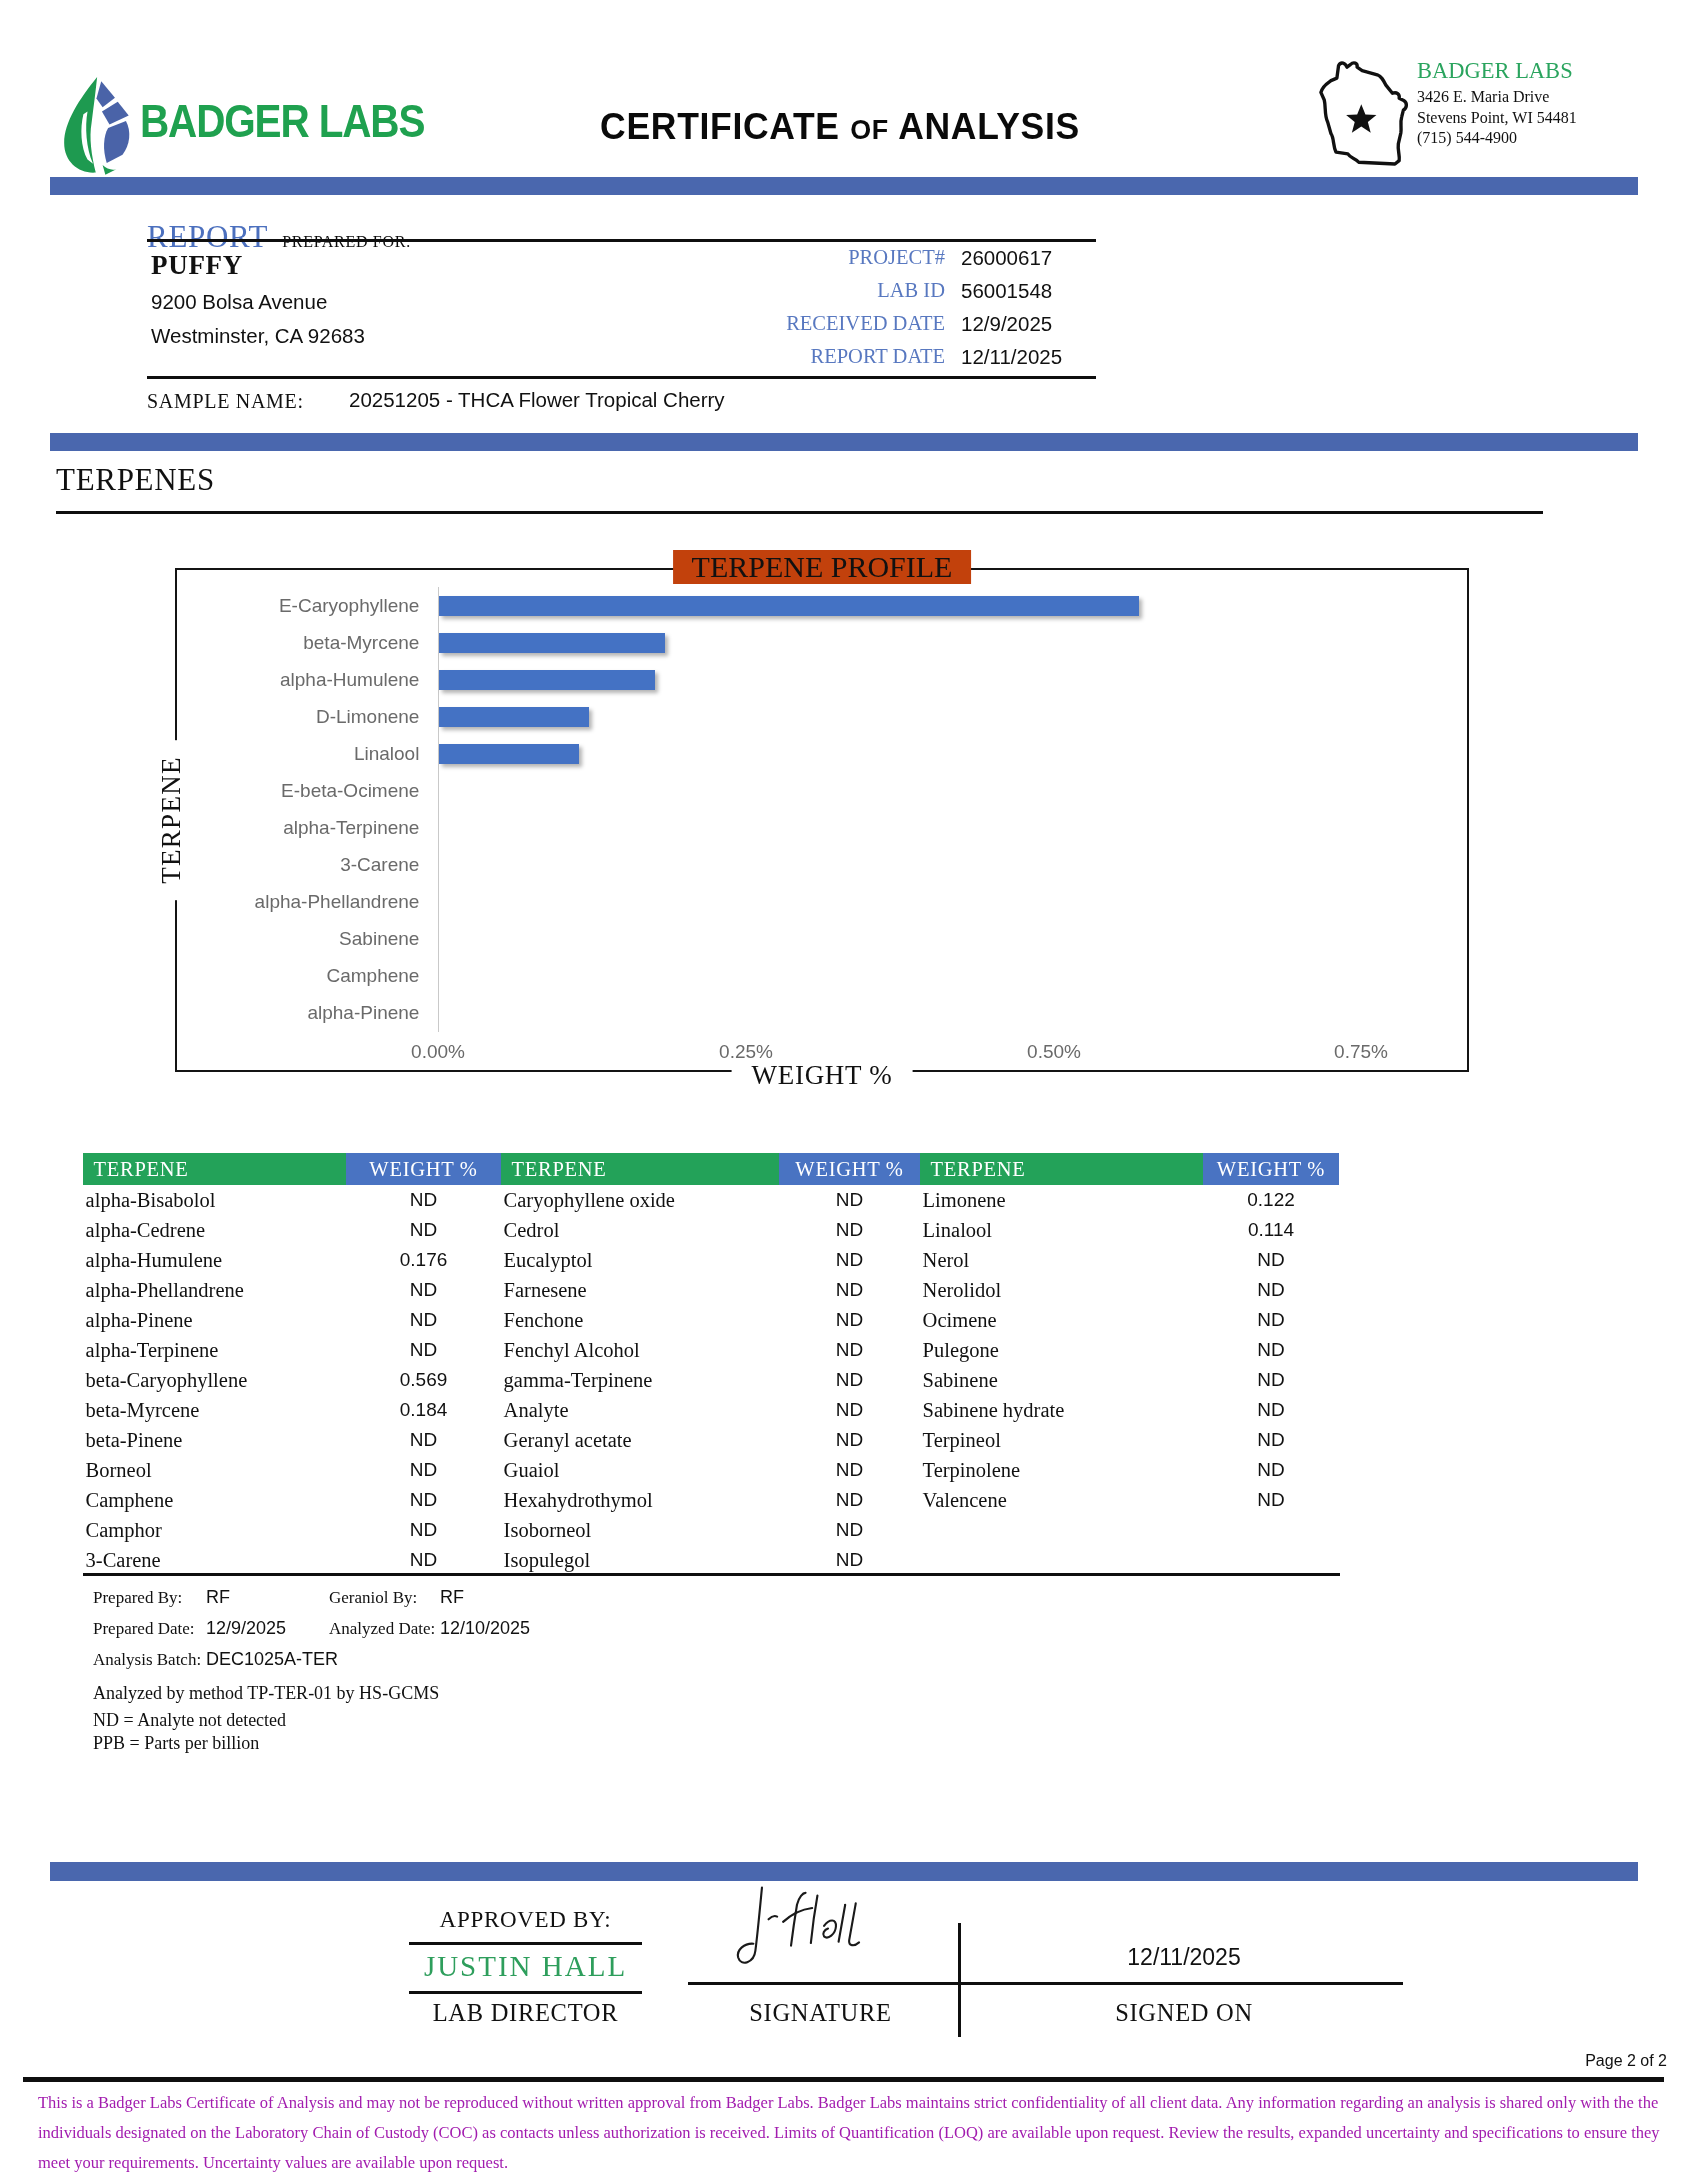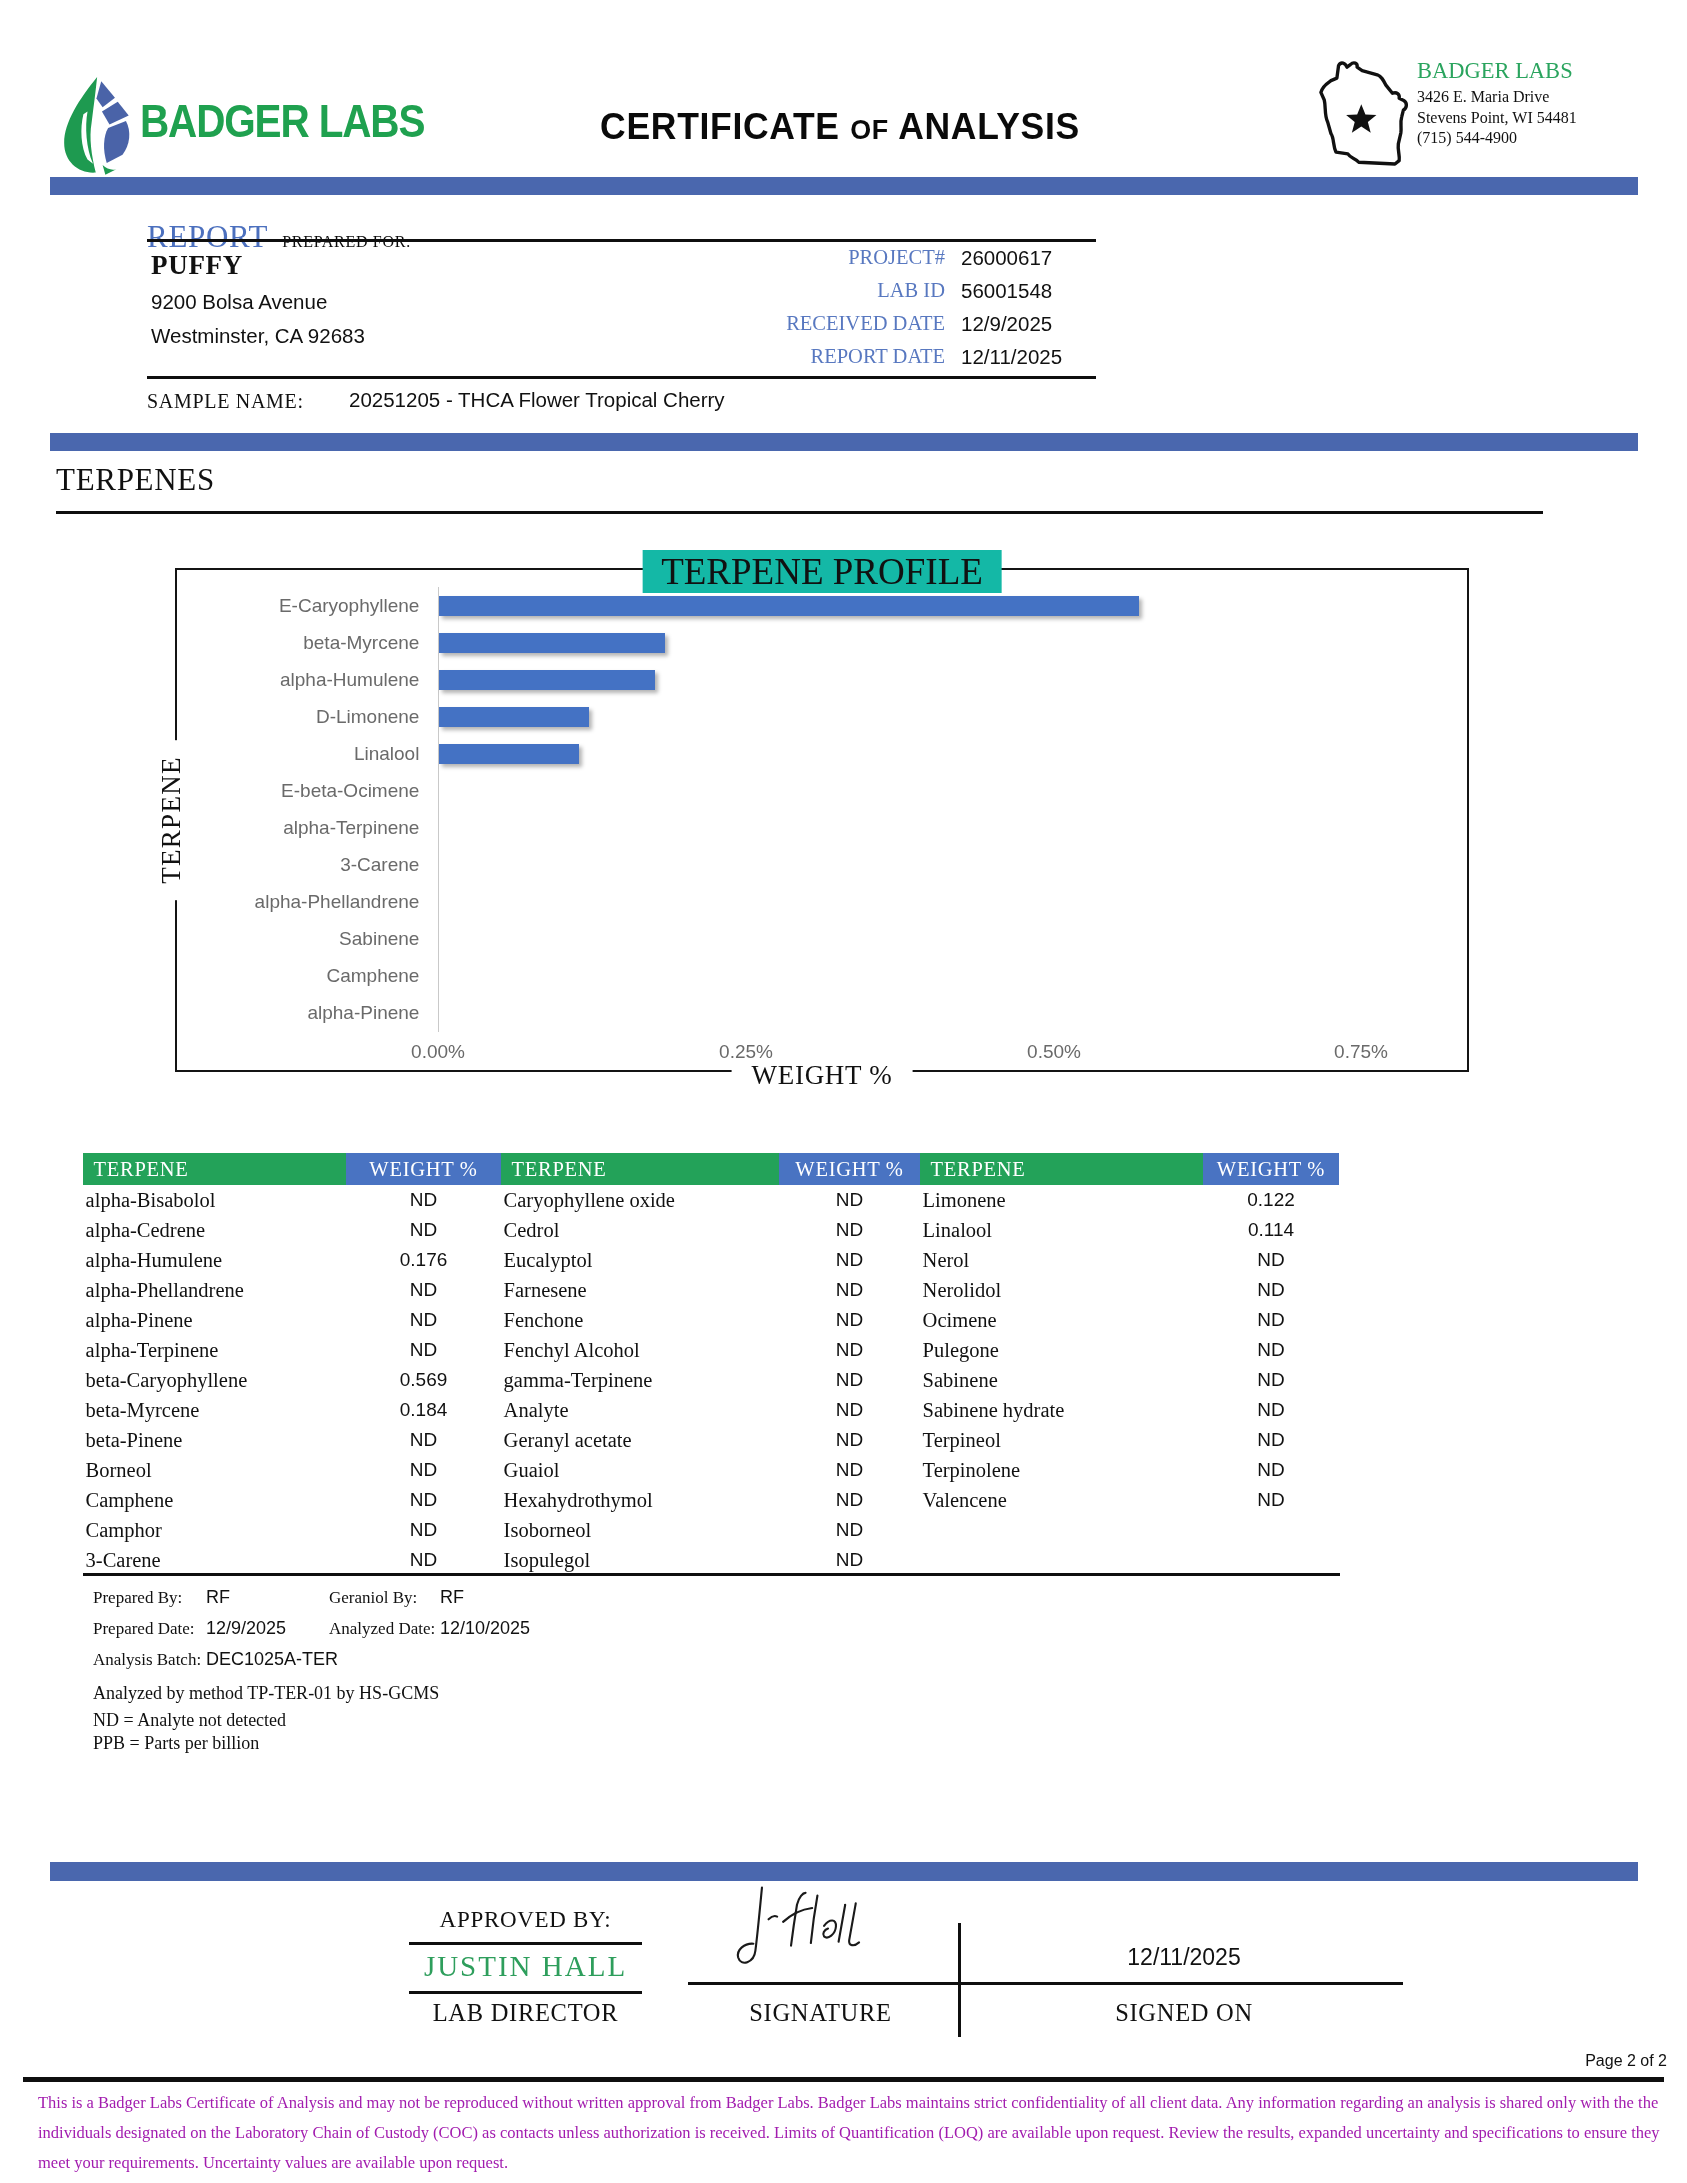--- a/index.html
+++ b/index.html
@@ -30,22 +30,22 @@
   .meta-row{position:absolute;height:33px;white-space:nowrap;}
   .meta-label{position:absolute;right:742px;font-size:20.5px;color:#5878C0;white-space:nowrap;}
   .meta-value{position:absolute;left:961px;font-size:20.5px;font-family:"Liberation Sans",sans-serif;white-space:nowrap;}
   .sample-label{left:147px;top:390px;font-size:20px;letter-spacing:0.7px;}
   .sample-value{left:349px;top:388px;font-size:20.5px;}
 
   .section-title{left:56px;top:462px;font-size:31px;letter-spacing:0.7px;}
 
   
   #chart{left:175px;top:568px;width:1290px;height:500px;border:2px solid #141414;background:#fff;}
-  .chart-title{position:absolute;top:-20px;left:50%;transform:translateX(-50%);background:#14b8a6;
-               padding:0 18.5px;font-size:37px;white-space:nowrap;}
+  .chart-title{position:absolute;top:-20px;left:50%;transform:translateX(-50%);background:#c2410c;
+               padding:0 18.5px;font-size:30px;white-space:nowrap;}
   .chart-ylabel{position:absolute;left:-21px;top:50%;transform:translate(0,-50%);background:#fff;
                 writing-mode:vertical-rl;padding:16px 0;font-size:27px;letter-spacing:1.3px;}
   .chart-ylabel .flip{display:inline-block;transform:rotate(180deg);white-space:nowrap;}
   .chart-xlabel{position:absolute;bottom:-21px;left:50%;transform:translateX(-50%);background:#fff;
                 padding:0 20px;font-size:27px;letter-spacing:0.7px;white-space:nowrap;}
   #cats{position:absolute;left:0;top:17px;width:253px;}
   .cat{height:37px;line-height:37px;text-align:right;padding-right:10.6px;
        font-family:"Liberation Sans",sans-serif;font-size:19px;color:#6a6a6a;white-space:nowrap;}
   #plot{position:absolute;left:261px;top:17px;width:999px;height:445px;border-left:1.3px solid #C9C9C9;}
   .bar-row{height:37px;position:relative;}

